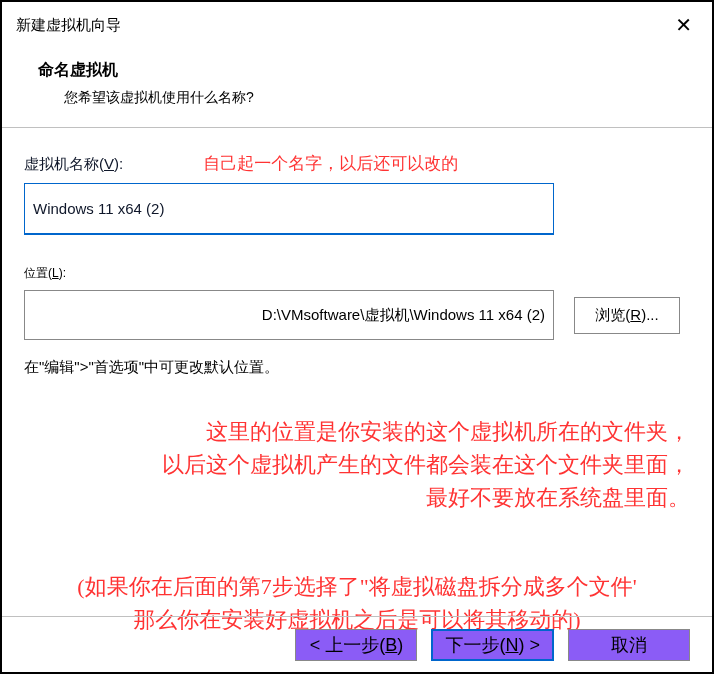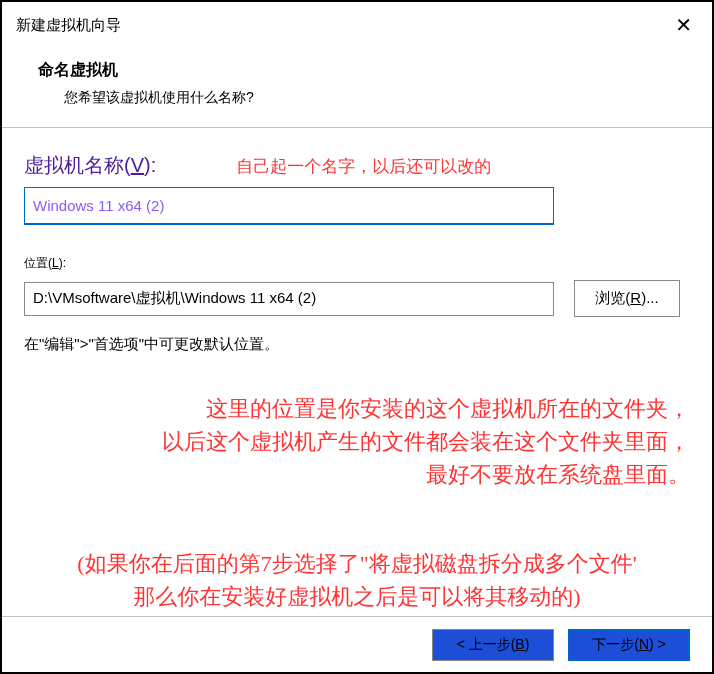--- a/index.html
+++ b/index.html
@@ -55,58 +55,59 @@
     .content-area {
       padding: 24px 22px 0 22px;
     }
     .label-row {
       display: flex;
       align-items: baseline;
       gap: 80px;
       margin-bottom: 8px;
     }
     .field-label {
-      font-size: 20px;
-      color: #4c1d95;
+      font-size: 15px;
+      color: #0f172a;
     }
     .annotation-red {
       color: #ff3333;
       font-size: 17px;
     }
     .name-input {
       width: 530px;
-      height: 38px;
+      height: 52px;
       border: 1px solid #0066cc;
       border-bottom: 2px solid #0066cc;
       padding: 4px 8px;
       font-size: 15px;
       font-family: inherit;
-      color: #8b5cf6;
+      color: #0f172a;
     }
     .location-section {
       margin-top: 30px;
     }
     .location-label {
       font-size: 12px;
       color: #000;
       margin-bottom: 8px;
     }
     .location-row {
       display: flex;
       align-items: center;
       gap: 20px;
     }
     .location-input {
       width: 530px;
-      height: 34px;
+      height: 50px;
       border: 1px solid #888;
       padding: 4px 8px;
       font-size: 15px;
       font-family: inherit;
       color: #000;
+      text-align: right;
     }
     .browse-btn {
       width: 106px;
       height: 37px;
       border: 1px solid #888;
       background: #fff;
       font-size: 15px;
       cursor: pointer;
       font-family: inherit;
     }
@@ -141,22 +142,22 @@
       justify-content: flex-end;
       align-items: center;
       padding-right: 22px;
       gap: 14px;
       border-top: 1px solid #c0c0c0;
     }
     .nav-btn {
       height: 32px;
       min-width: 122px;
       border: 1px solid #888;
-      background: #1d4ed8;
-      font-size: 14px;
+      background: #8b5cf6;
+      font-size: 18px;
       cursor: pointer;
       font-family: inherit;
       padding: 0 12px;
       text-align: center;
     }
     .nav-btn.primary {
       border: 2px solid #0066cc;
     }
     .underline-letter {
       text-decoration: underline;
@@ -214,13 +215,14 @@
 
 </div>
 
 <div class="button-bar">
   <button class="nav-btn">
     <span>&lt; 上一步(</span><span class="underline-letter">B</span><span>)</span>
   </button>
   <button class="nav-btn primary">
     <span>下一步(</span><span class="underline-letter">N</span><span>) &gt;</span>
   </button>
+  <button class="nav-btn">取消</button>
 </div>
 
 </body></html>

